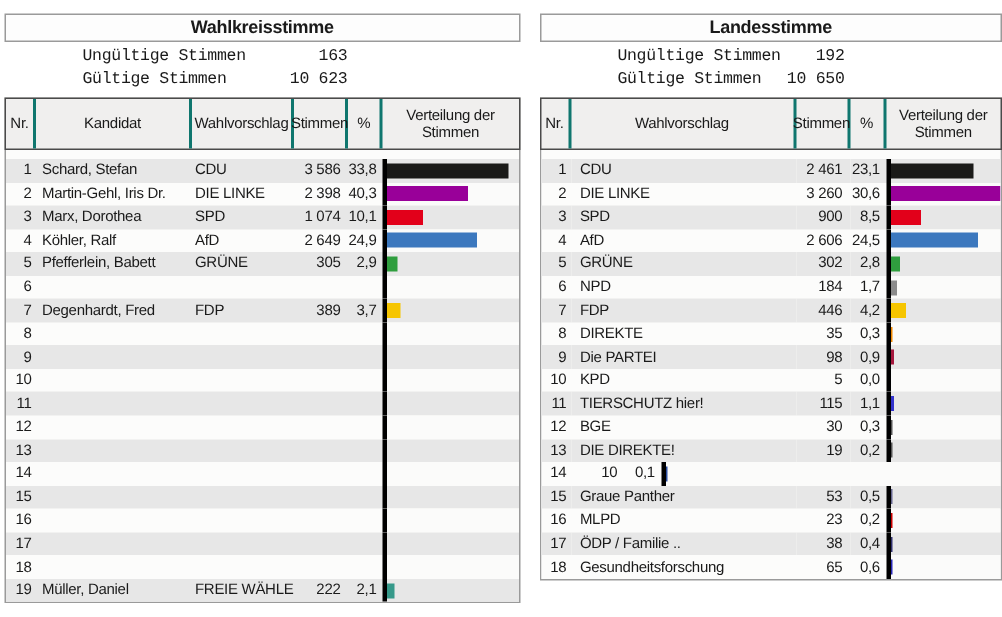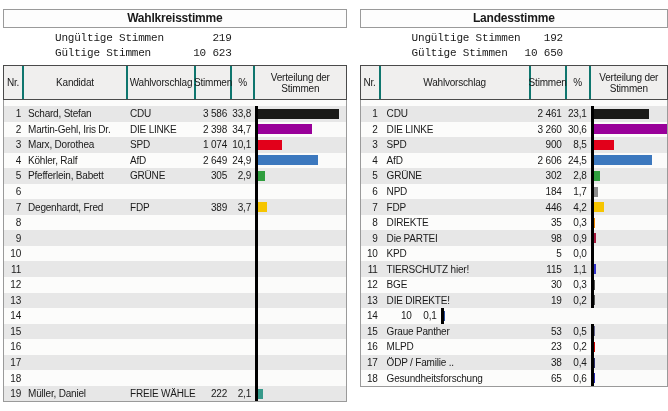--- a/index.html
+++ b/index.html
@@ -58,21 +58,21 @@
 </style>
 </head>
 <body>
 
 <div class="wrap">
     <section class="panel p0">
       <div class="panel-title">Wahlkreisstimme</div>
       <div class="panel-summary">
         <div class="summary-row">
           <span class="summary-label">Ungültige Stimmen</span>
-          <span class="summary-value">219</span>
+          <span class="summary-value">163</span>
         </div>
         <div class="summary-row">
           <span class="summary-label">Gültige Stimmen</span>
           <span class="summary-value">10 623</span>
         </div>
       </div>
       <div class="tablebox">
         <div class="header-row">
           <div class="hcell h-nr">Nr.</div>
           <div class="hcell h-kandidat">Kandidat</div>
@@ -90,21 +90,21 @@
             <div class="cell col-pct">33,8</div>
             <div class="cell barcell">
               <div class="bar" style="width: 81.1px; background: rgb(26, 26, 24);"></div>
             </div>
           </div>
           <div class="row">
             <div class="cell col-nr">2</div>
             <div class="cell col-kandidat">Martin-Gehl, Iris Dr.</div>
             <div class="cell col-wahlvorschlag">DIE LINKE</div>
             <div class="cell col-stimmen">2 398</div>
-            <div class="cell col-pct">34,7</div>
+            <div class="cell col-pct">40,3</div>
             <div class="cell barcell">
               <div class="bar" style="width: 54.2px; background: rgb(153, 0, 153);"></div>
             </div>
           </div>
           <div class="row odd">
             <div class="cell col-nr">3</div>
             <div class="cell col-kandidat">Marx, Dorothea</div>
             <div class="cell col-wahlvorschlag">SPD</div>
             <div class="cell col-stimmen">1 074</div>
             <div class="cell col-pct">10,1</div>

